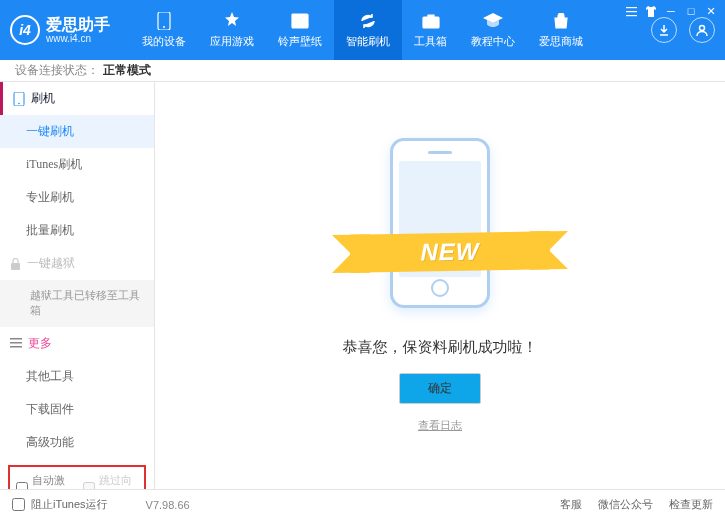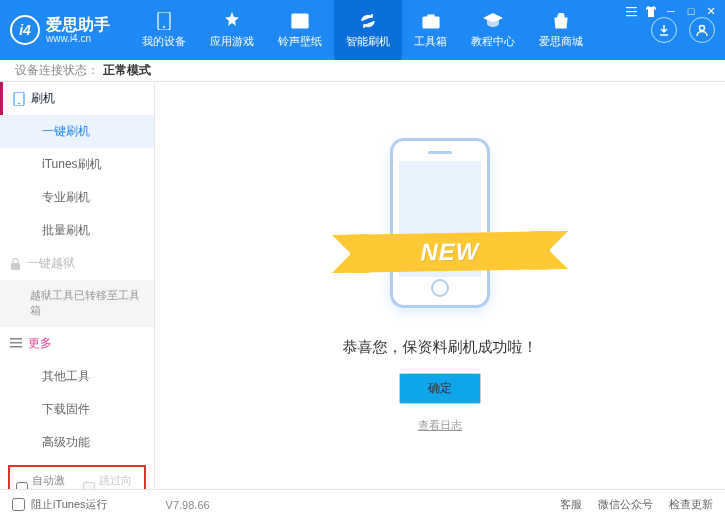--- a/index.html
+++ b/index.html
@@ -24,21 +24,21 @@
 .wc { width: 16px; height: 14px; color: #fff; font-size: 11px; display: flex; align-items: center; justify-content: center; cursor: pointer; }
 
 .status-bar { height: 22px; border-bottom: 1px solid #e5e5e5; display: flex; align-items: center; padding: 0 15px; font-size: 12px; color: #666; }
 .status-label { color: #888; }
 .status-value { color: #333; font-weight: bold; margin-left: 4px; }
 
 .content { display: flex; height: 407px; }
 .sidebar { width: 155px; border-right: 1px solid #e5e5e5; overflow-y: auto; font-size: 12px; }
 .side-header { display: flex; align-items: center; padding: 8px 10px; color: #ec4899; gap: 6px; cursor: pointer; }
 .side-header.primary { border-left: 3px solid #be185d; color: #0f172a; }
-.side-item { padding: 8px 10px 8px 42px; color: #666; cursor: pointer; }
+.side-item { padding: 8px 10px 8px 26px; color: #666; cursor: pointer; font-family: Liberation Serif, serif; }
 .side-item.active { background: #eaf3fe; color: #1e88f5; }
 .side-note { background: #f5f5f5; color: #999; padding: 8px 10px 8px 30px; font-size: 11px; line-height: 1.4; }
 .side-lock { display: flex; align-items: center; padding: 8px 10px; color: #bbb; gap: 6px; }
 
 .checkbox-area { border: 2px solid #e03030; margin: 6px 8px; padding: 6px; display: flex; gap: 12px; font-size: 11px; color: #888; }
 .checkbox-area label { display: flex; align-items: center; gap: 4px; }
 .checkbox-area input { width: 12px; height: 12px; }
 .faded { color: #ccc; }
 
 .main { flex: 1; display: flex; flex-direction: column; align-items: center; justify-content: center; }
@@ -54,21 +54,21 @@
 .ribbon-text { color: #fff; font-size: 24px; font-weight: 900; font-style: italic; letter-spacing: 1px; text-shadow: 1px 1px 0 rgba(0,0,0,0.1); position: relative; z-index: 1; }
 
 .success-text { font-size: 15px; color: #333; margin-bottom: 16px; }
 .ok-btn { padding: 6px 28px; border: 1px solid #ccc; background: #0ea5e9; font-size: 12px; color: #333; cursor: pointer; border-radius: 2px; }
 .log-link { font-size: 11px; color: #999; margin-top: 14px; text-decoration: underline; cursor: pointer; }
 
 .footer { height: 30px; border-top: 1px solid #e5e5e5; display: flex; align-items: center; padding: 0 12px; font-size: 11px; color: #666; }
 .footer-left { display: flex; align-items: center; gap: 6px; }
 .footer-right { margin-left: auto; display: flex; align-items: center; gap: 16px; }
 .footer-link { cursor: pointer; }
-.version { margin-left: 52px; color: #888; }
+.version { margin-left: 32px; color: #888; }
 </style>
 </head>
 <body>
 
 <div class="header">
   <div class="window-controls">
     <div class="wc">
         <svg width="11" height="11" viewBox="0 0 11 11">
           <rect y="1" width="11" height="1.2" fill="#fff"></rect>
           <rect y="5" width="11" height="1.2" fill="#fff"></rect>

